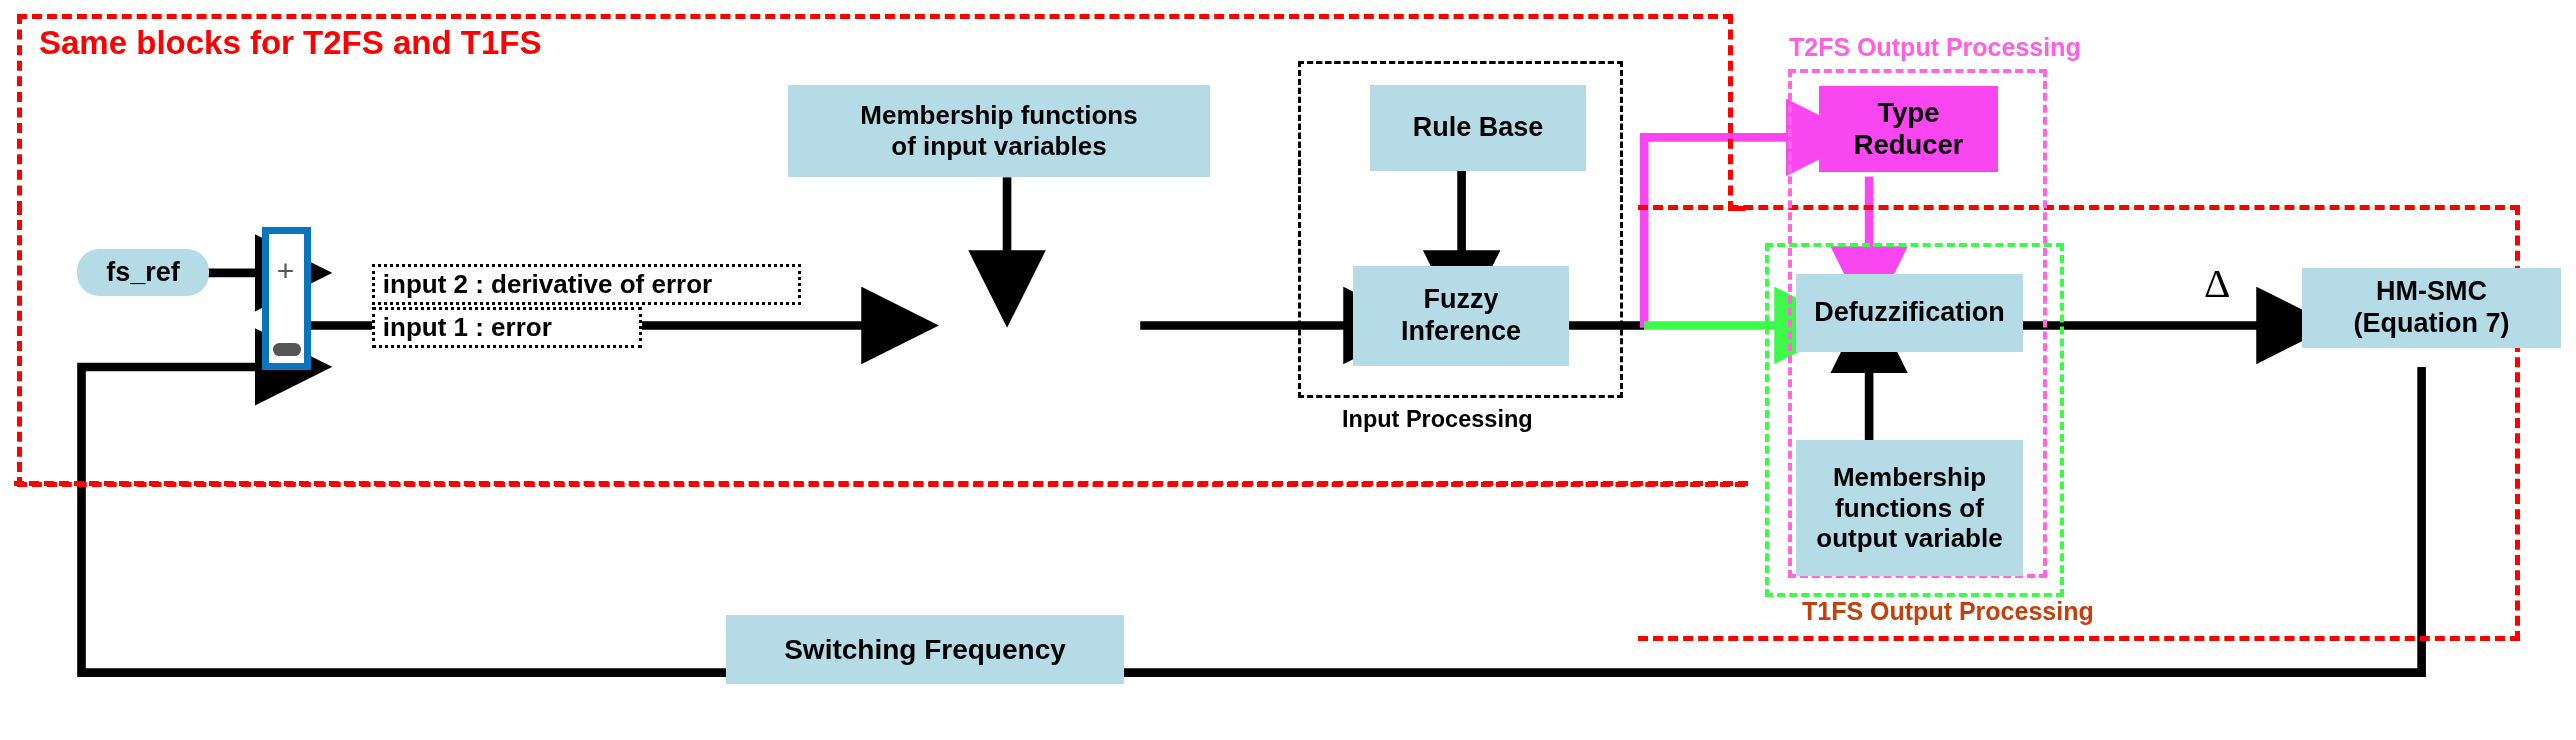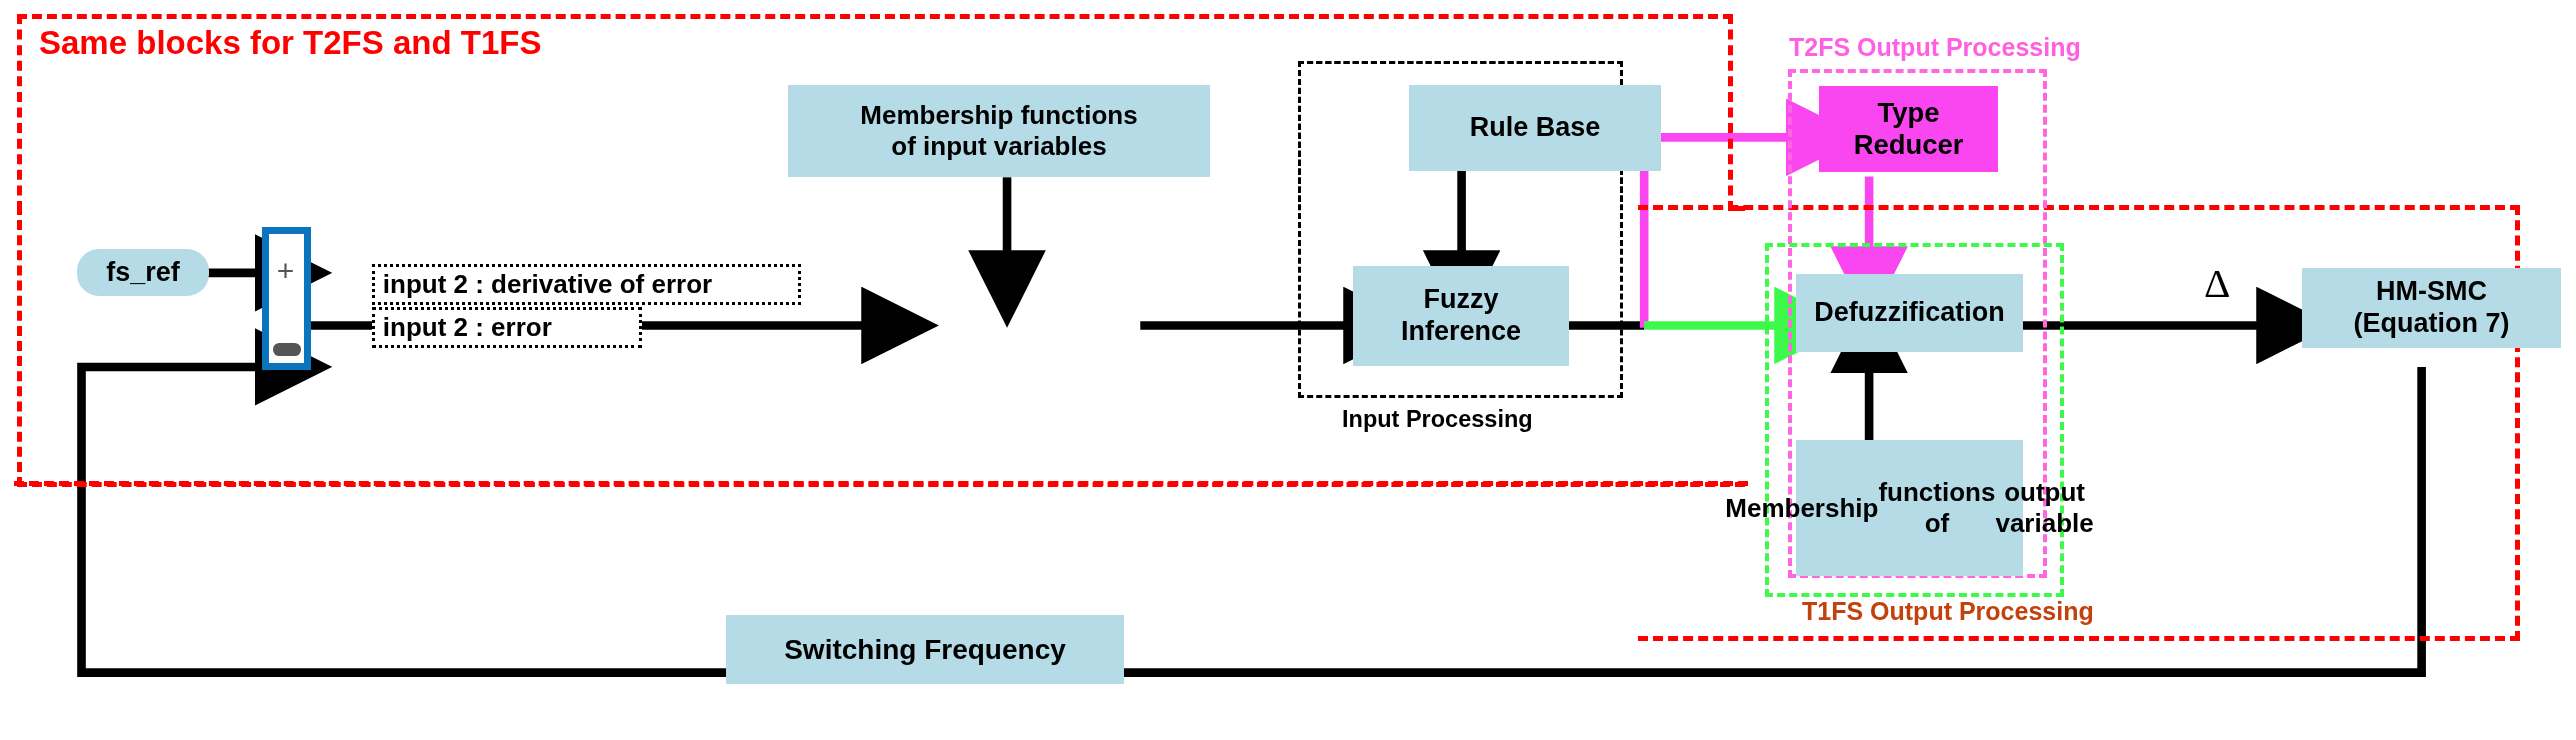--- a/index.html
+++ b/index.html
@@ -170,43 +170,43 @@
   <div class="dbox green" style="left:1765px;top:243px;width:299px;height:354px;"></div>
   <div class="cap green" style="left:1802px;top:597px;font-size:25px;">T1FS Output Processing</div>
 
   <div class="blk" style="left:77px;top:249px;width:132px;height:47px;font-size:27px;border-radius:22px;">fs_ref</div>
 
   <div class="sumj" style="left:262px;top:227px;width:49px;height:143px;"></div>
   <div class="sign" style="left:266px;top:254px;width:39px;font-size:30px;">+</div>
   <div class="minusbar" style="left:273px;top:343px;width:28px;height:12.5px;"></div>
 
   <div class="ibox" style="left:372px;top:252px;width:429px;height:41px;font-size:26px;margin-top:12px;">input 2 : derivative of error</div>
-  <div class="ibox" style="left:372px;top:307px;width:270px;height:41px;font-size:26px;">input 2 :  error</div>
+  <div class="ibox" style="left:372px;top:307px;width:270px;height:41px;font-size:26px;">input 1 :  error</div>
 
   <div class="blk" style="left:788px;top:85px;width:422px;height:92px;font-size:26px;flex-direction:column;">
     <span>Membership functions</span>
     <span>of input variables</span>
   </div>
 
 
-  <div class="blk" style="left:1409px;top:85px;width:252px;height:86px;font-size:27px;">Rule Base</div>
+  <div class="blk" style="left:1370px;top:85px;width:216px;height:86px;font-size:27px;">Rule Base</div>
 
   <div class="blk" style="left:1353px;top:266px;width:216px;height:100px;font-size:27px;flex-direction:column;justify-content:center;">
     <span>Fuzzy</span>
     <span>Inference</span>
   </div>
 
   <div class="blk magenta" style="left:1819px;top:86px;width:179px;height:86px;font-size:27.4px;flex-direction:column;">
     <span>Type</span>
     <span>Reducer</span>
   </div>
 
   <div class="blk" style="left:1796px;top:274px;width:227px;height:78px;font-size:27px;">Defuzzification</div>
 
-  <div class="blk" style="left:1796px;top:440px;width:227px;height:136px;font-size:26px;flex-direction:row;">
+  <div class="blk" style="left:1796px;top:440px;width:227px;height:136px;font-size:26px;flex-direction:column;">
     <span>Membership</span>
     <span>functions of</span>
     <span>output variable</span>
   </div>
 
   <div class="deltasym" style="left:2204px;top:259px;font-size:41px;">Δ</div>
 
   <div class="blk" style="left:2302px;top:268px;width:259px;height:80px;font-size:27px;flex-direction:column;">
     <span>HM-SMC</span>
     <span>(Equation 7)</span>

